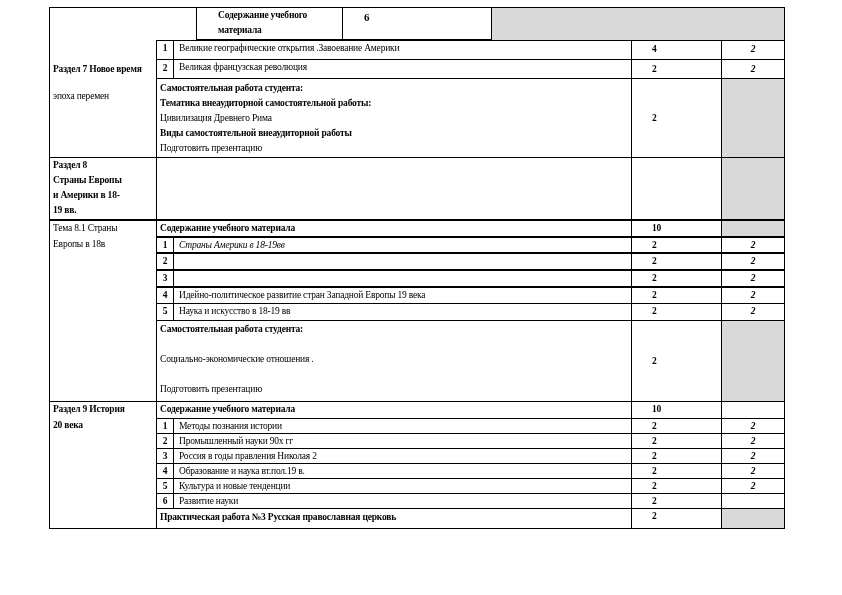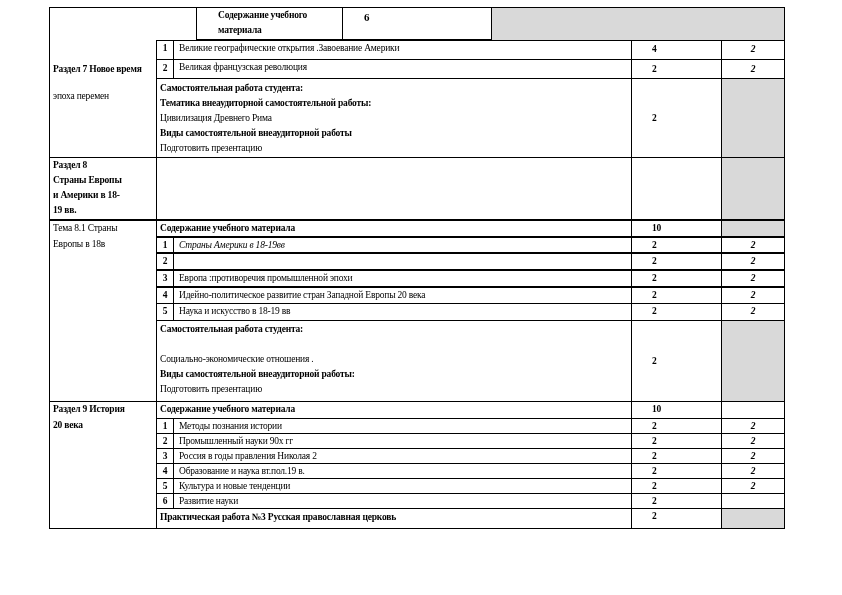--- a/index.html
+++ b/index.html
@@ -100,37 +100,35 @@
   <div class="cell b num" style="left:157px;top:238px;width:16px;">1</div>
   <div class="cell" style="left:179px;top:238px;width:450px;font-style:italic;">Страны Америки в 18-19вв</div>
   <div class="cell hrs" style="left:632px;top:238px;width:89px;">2</div>
   <div class="cell lvl" style="left:722px;top:238px;width:62px;">2</div>
 
   <div class="cell b num" style="left:157px;top:254px;width:16px;">2</div>
   <div class="cell hrs" style="left:632px;top:254px;width:89px;">2</div>
   <div class="cell lvl" style="left:722px;top:254px;width:62px;">2</div>
 
   <div class="cell b num" style="left:157px;top:271px;width:16px;">3</div>
-  <div class="cell" style="left:179px;top:271px;width:450px;">Европа :противоречия промышленной эпохи</div>
   <div class="cell hrs" style="left:632px;top:271px;width:89px;">2</div>
   <div class="cell lvl" style="left:722px;top:271px;width:62px;">2</div>
 
   <div class="cell b num" style="left:157px;top:288px;width:16px;">4</div>
-  <div class="cell" style="left:179px;top:288px;width:450px;"> Идейно-политическое развитие стран Западной Европы 20 века</div>
+  <div class="cell" style="left:179px;top:288px;width:450px;"> Идейно-политическое развитие стран Западной Европы 19 века</div>
   <div class="cell hrs" style="left:632px;top:288px;width:89px;">2</div>
   <div class="cell lvl" style="left:722px;top:288px;width:62px;">2</div>
 
   <div class="cell b num" style="left:157px;top:304px;width:16px;">5</div>
   <div class="cell" style="left:179px;top:304px;width:450px;">Наука и искусство в 18-19 вв</div>
   <div class="cell hrs" style="left:632px;top:304px;width:89px;">2</div>
   <div class="cell lvl" style="left:722px;top:304px;width:62px;">2</div>
 
   <div class="cell b" style="left:160px;top:322px;width:470px;">Самостоятельная работа студента:</div>
   <div class="cell" style="left:160px;top:352px;width:470px;">Социально-экономические отношения  .</div>
-  <div class="cell b" style="left:160px;top:367px;width:470px;">Виды самостоятельной внеаудиторной работы:</div>
   <div class="cell" style="left:160px;top:382px;width:470px;">Подготовить презентацию</div>
   <div class="cell hrs" style="left:632px;top:354px;width:89px;">2</div>
 
   <div class="cell b" style="left:53px;top:402px;width:102px;">Раздел 9 История</div>
   <div class="cell b" style="left:53px;top:418px;width:102px;">20 века</div>
   <div class="cell b" style="left:160px;top:402px;width:470px;">Содержание учебного материала</div>
   <div class="cell hrs" style="left:632px;top:402px;width:89px;">10</div>
 
   <div class="cell b num" style="left:157px;top:419px;width:16px;">1</div>
   <div class="cell" style="left:179px;top:419px;width:450px;">Методы познания истории</div>

